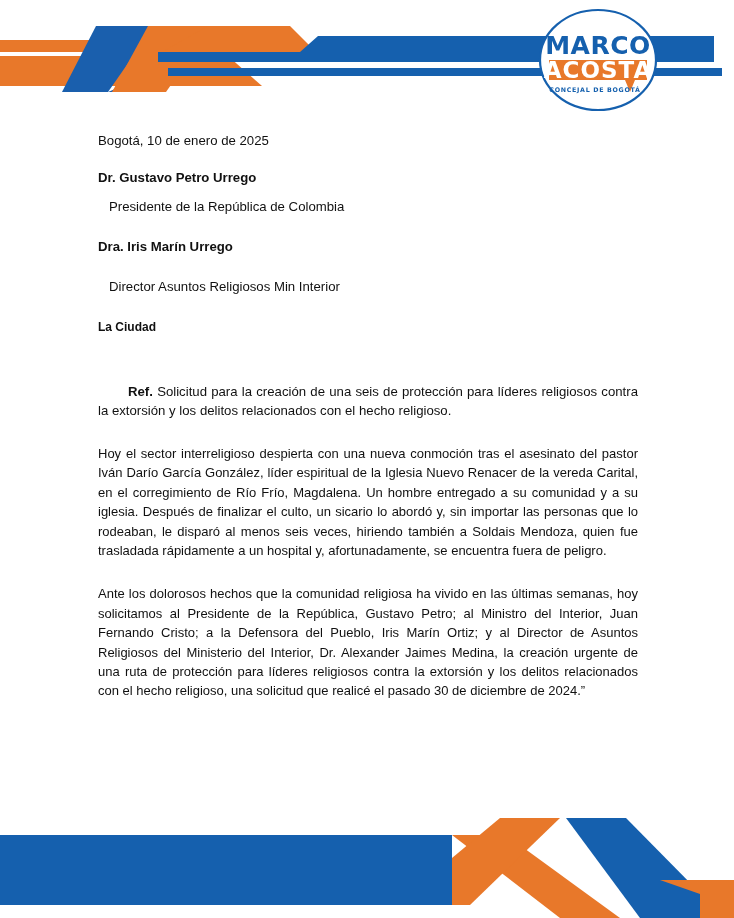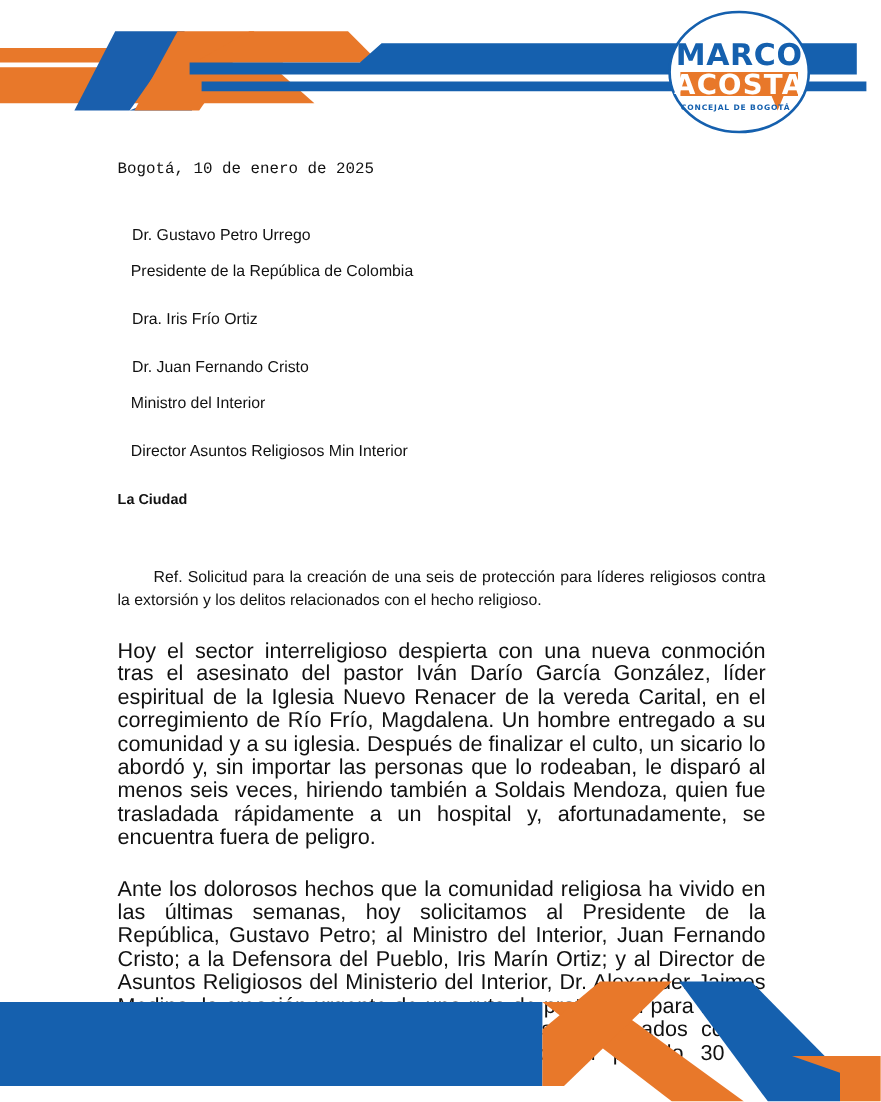--- a/index.html
+++ b/index.html
@@ -22,21 +22,21 @@
     top: 0; left: 0;
     width: 734px;
     height: 120px;
   }
   .header-svg, .footer-svg {
     display: block;
   }
   .logo-wrap {
     position: absolute;
     top: 8px;
-    left: 553px;
+    left: 535px;
     width: 126px;
     height: 104px;
   }
   .logo-text-marco {
     font-family: "DejaVu Sans", sans-serif;
     font-weight: bold;
     font-size: 25px;
     letter-spacing: 0.5px;
     fill: #1560AE;
   }
@@ -58,61 +58,60 @@
   
   .letter {
     position: absolute;
     left: 98px;
     top: 132px;
     width: 540px;
   }
   .date-line {
     font-size: 13.2px;
     line-height: 17px;
-    margin: 0 0 38px 0;
-    font-family: Liberation Mono, monospace;
+    margin: 0 0 20px 0;
   }
   .salutation {
     font-size: 13.2px;
     line-height: 17px;
     margin: 0 0 24px 0;
   }
   .recipient {
     margin: 0 0 22px 0;
   }
   .recipient-name {
     font-size: 13.2px;
-    font-weight: normal;
+    font-weight: bold;
     line-height: 18px;
-    margin: 12px;
+    margin: 0;
   }
   .recipient-title {
     font-size: 13.2px;
     line-height: 18px;
     margin: 11px;
   }
   .city-line {
     font-size: 12px;
     font-weight: bold;
     line-height: 18px;
     margin: 22px 0 0 0;
   }
   .ref-block {
     margin: 46px 0 0 0;
     font-size: 13.2px;
     line-height: 19px;
     text-align: justify;
   }
   .ref-label {
-    font-weight: normal;
+    font-weight: bold;
     padding-left: 30px;
   }
   .body-par {
     margin: 24px 0 0 0;
-    font-size: 18px;
+    font-size: 13px;
     line-height: 19.4px;
     text-align: justify;
   }
 
   
   .footer {
     position: absolute;
     left: 0;
     top: 798px;
     width: 734px;
@@ -155,27 +154,23 @@
 
   <p class="date-line">Bogotá, 10 de enero de 2025</p>
 
 
   <div class="recipient">
     <p class="recipient-name">Dr. Gustavo Petro Urrego</p>
     <p class="recipient-title">Presidente de la República de Colombia</p>
   </div>
 
   <div class="recipient">
-    <p class="recipient-name">Dra. Iris Frío Ortiz</p>
+    <p class="recipient-name">Dra. Iris Marín Urrego</p>
   </div>
 
-  <div class="recipient">
-    <p class="recipient-name">Dr. Juan Fernando Cristo</p>
-    <p class="recipient-title">Ministro del Interior</p>
-  </div>
 
   <div class="recipient">
     <p class="recipient-title">Director Asuntos Religiosos Min Interior</p>
   </div>
 
   <p class="city-line">La Ciudad</p>
 
   <p class="ref-block"><span class="ref-label">Ref.</span><span> Solicitud para la creación de una seis de protección para líderes religiosos contra la extorsión y los delitos relacionados con el hecho religioso.</span></p>
 
   <p class="body-par">Hoy el sector interreligioso despierta con una nueva conmoción tras el asesinato del pastor Iván Darío García González, líder espiritual de la Iglesia Nuevo Renacer de la vereda Carital, en el corregimiento de Río Frío, Magdalena. Un hombre entregado a su comunidad y a su iglesia. Después de finalizar el culto, un sicario lo abordó y, sin importar las personas que lo rodeaban, le disparó al menos seis veces, hiriendo también a Soldais Mendoza, quien fue trasladada rápidamente a un hospital y, afortunadamente, se encuentra fuera de peligro.</p>

